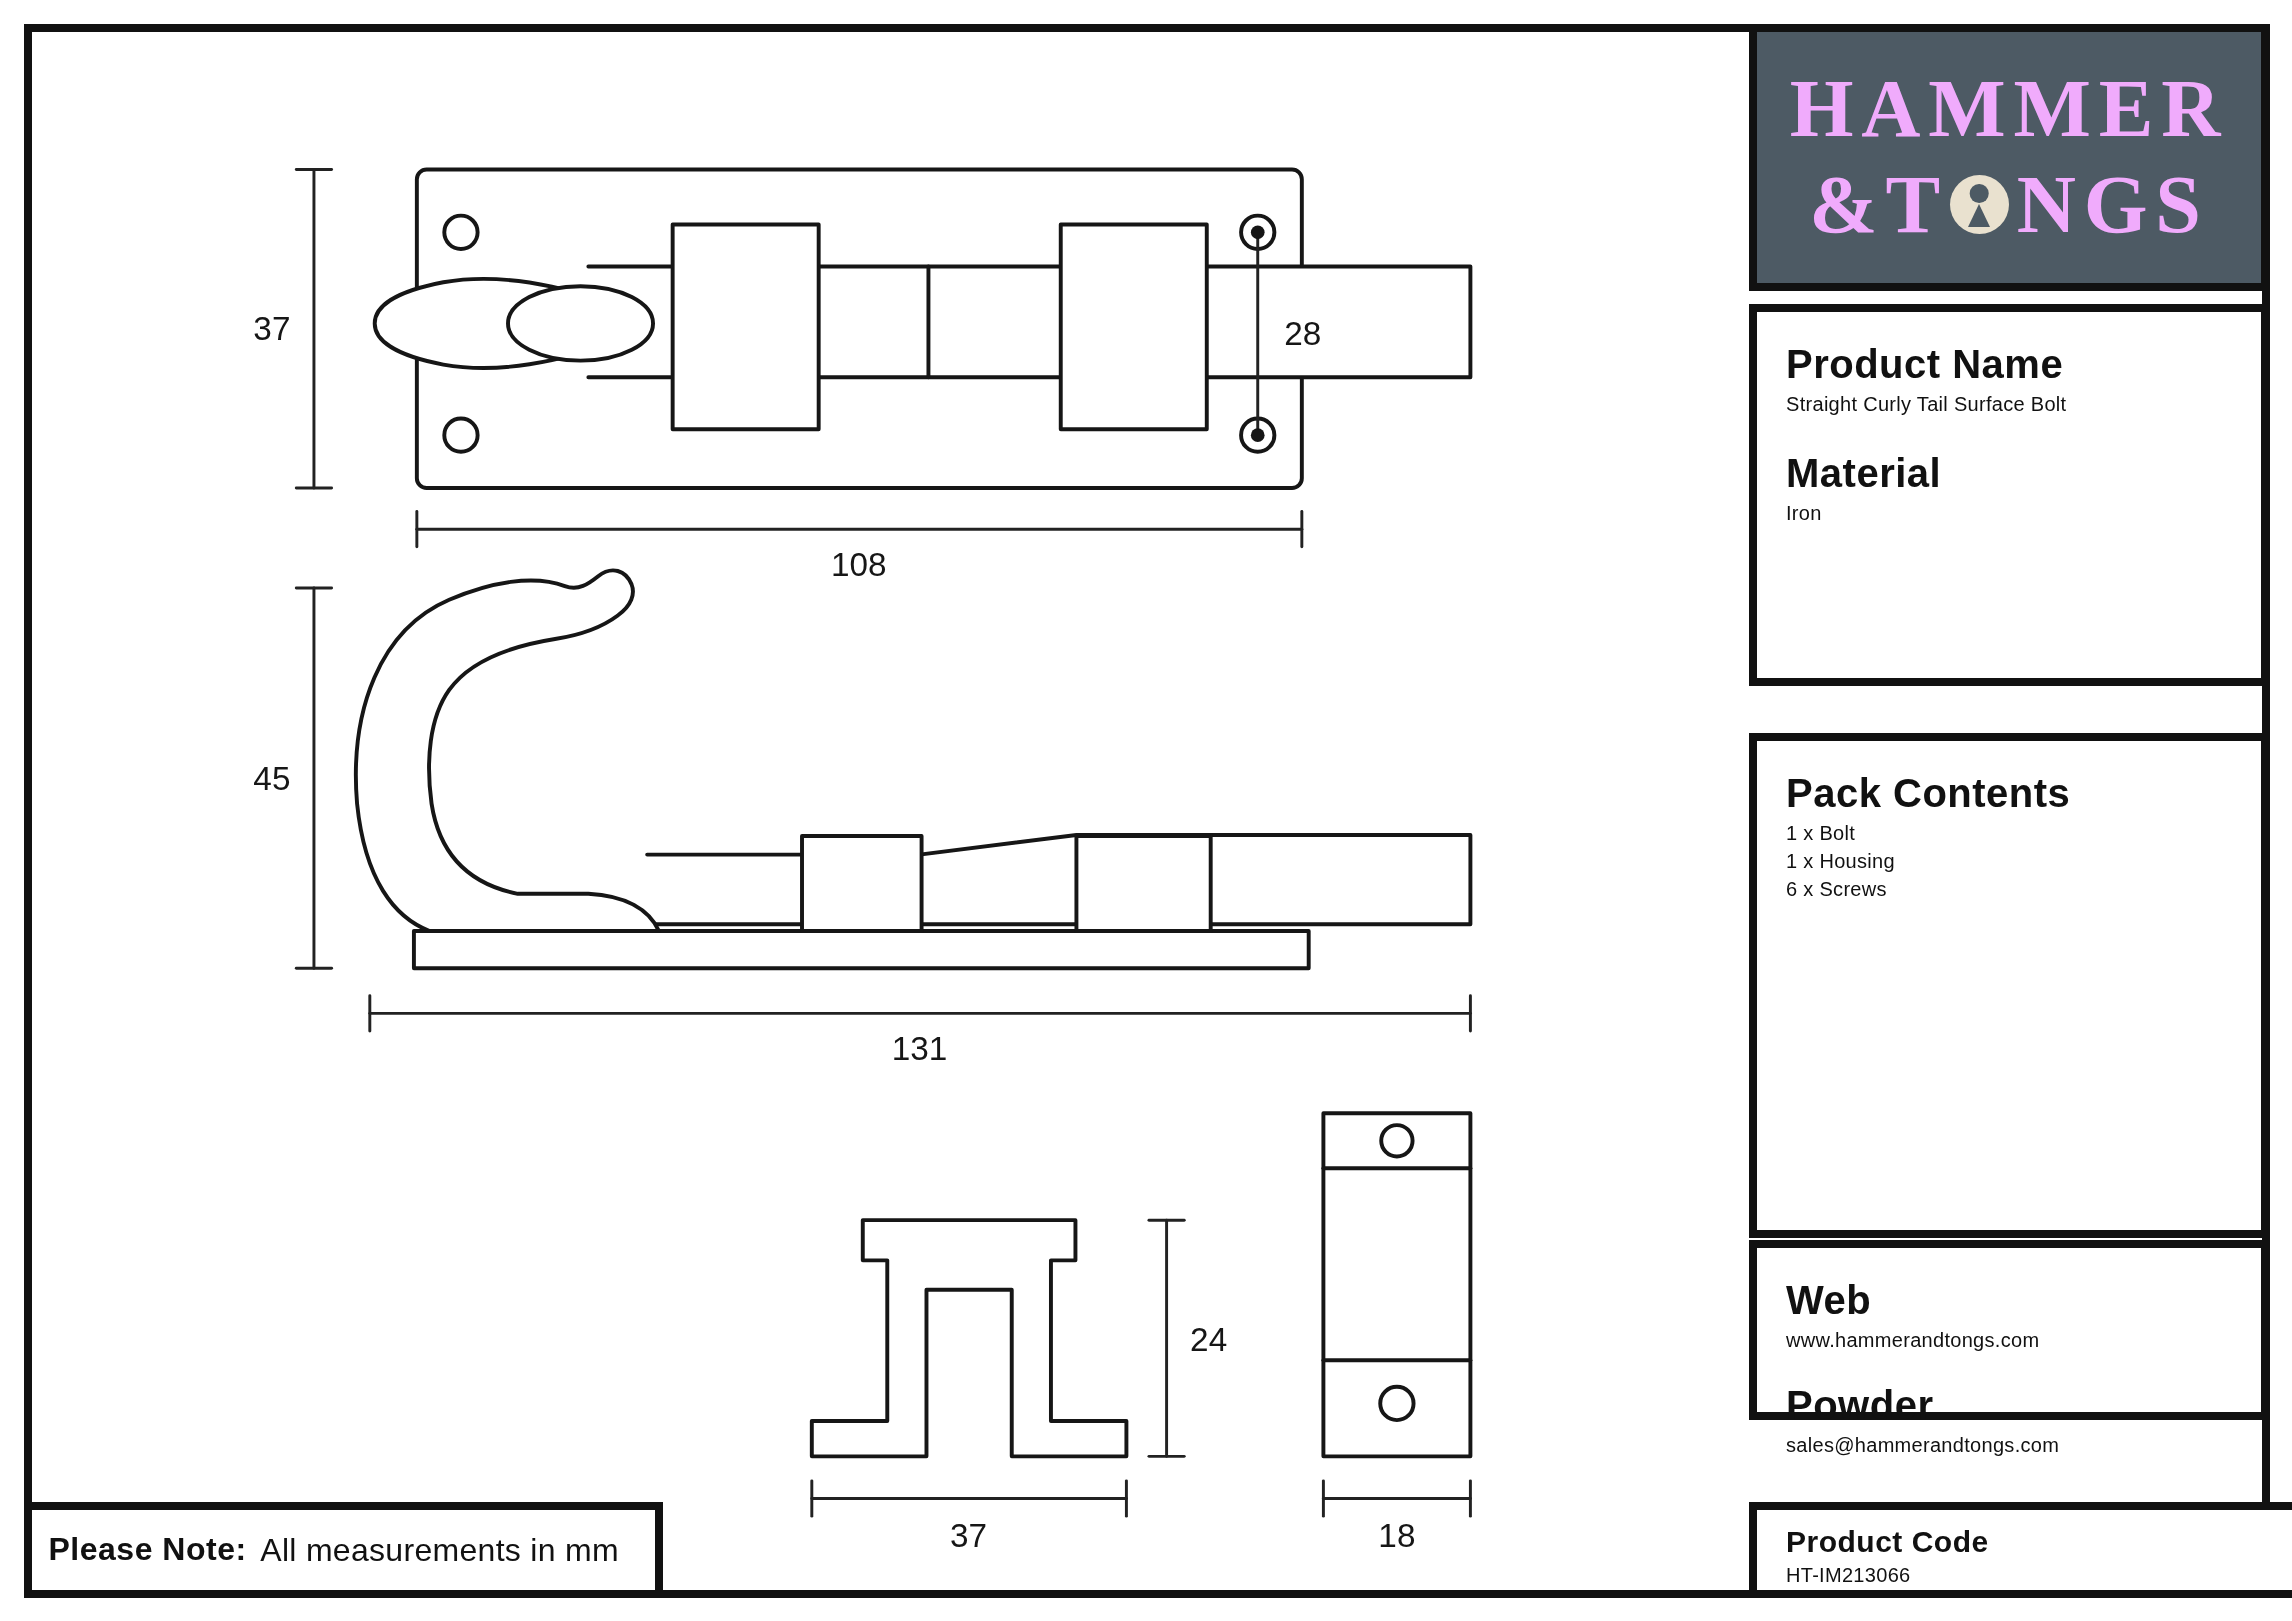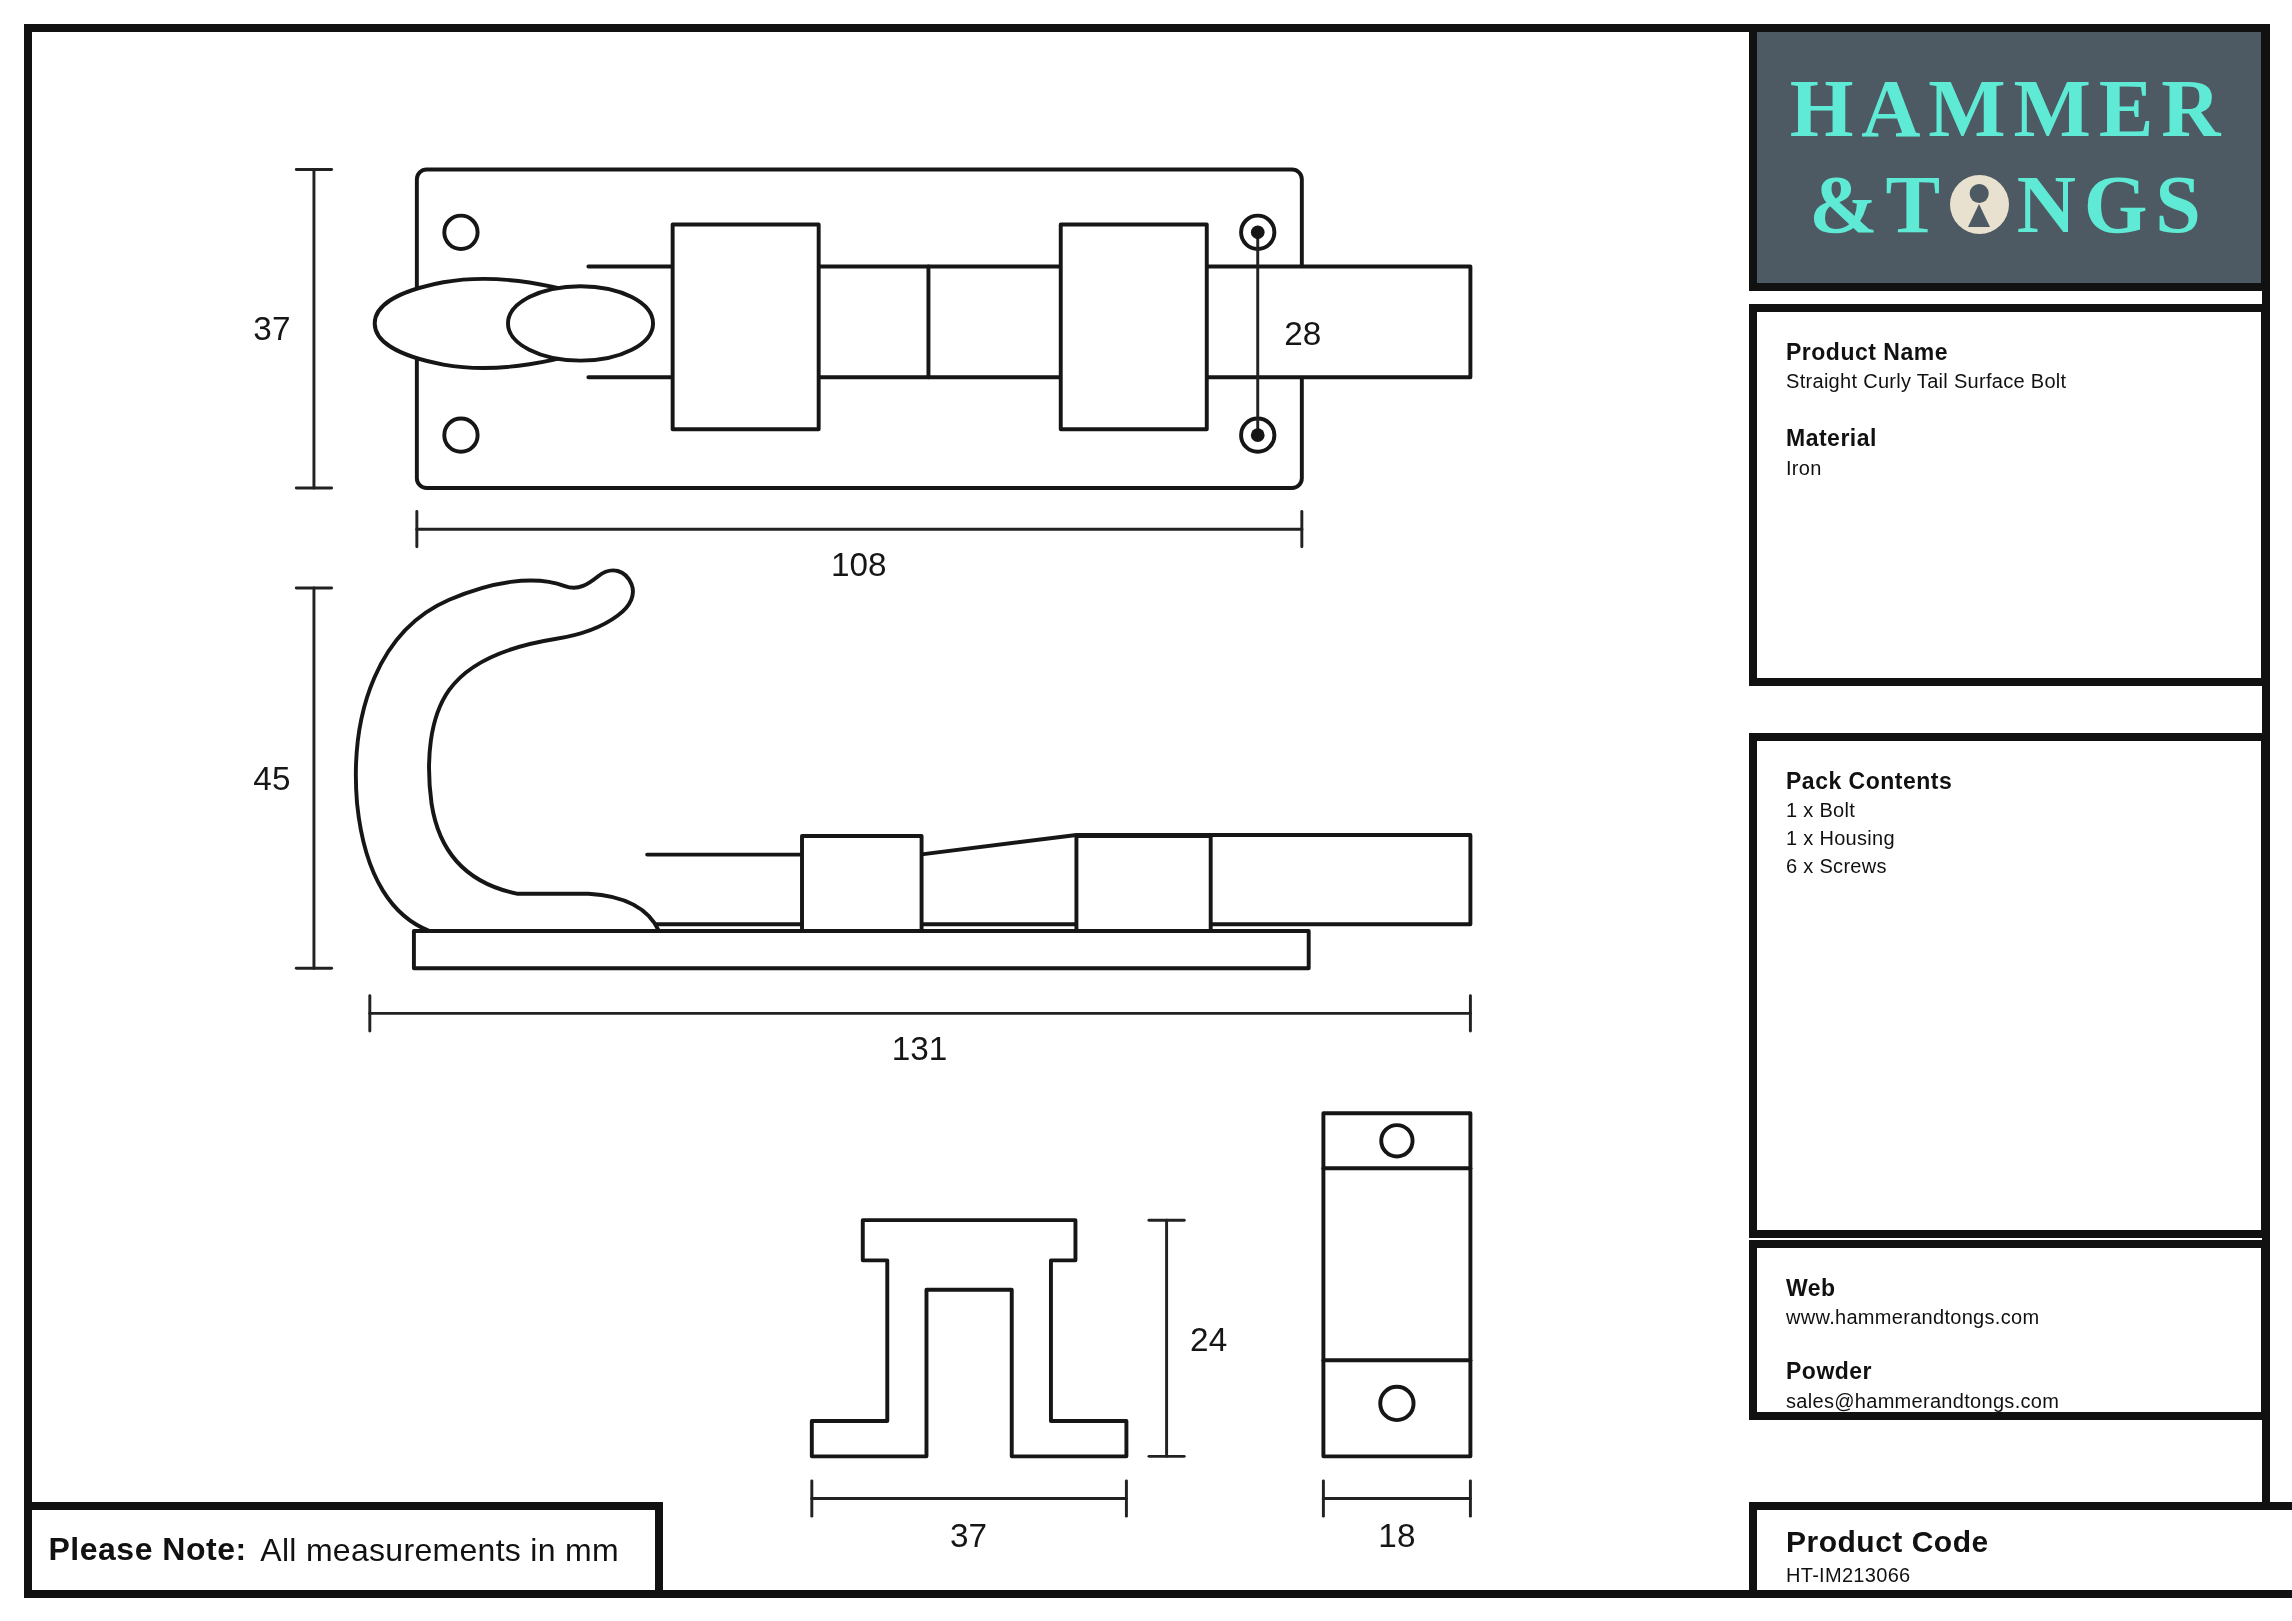--- a/index.html
+++ b/index.html
@@ -13,29 +13,29 @@
     border:8.8px solid #111; box-sizing:border-box; background:transparent;
   }
   .drawing { position:absolute; left:0; top:0; }
   .box {
     position:absolute; box-sizing:border-box;
     border:8.8px solid #111; background:#fff;
   }
   .panel-content { padding:25.5px 21.6px 0 29px; }
   .panel-content-tight { padding:11.8px 21.6px 0 29px; }
   .group { margin-bottom:29px; }
-  .label { font-weight:700; font-size:23px; line-height:1.3; letter-spacing:0.5px; }
+  .label { font-weight:700; font-size:40px; line-height:1.3; letter-spacing:0.5px; }
   .value { font-size:20px; line-height:1.4; letter-spacing:0.3px; }
   .logo-box {
     background:#4d5a64;
     display:flex; flex-direction:column; align-items:center; justify-content:center; gap:13.7px;
   }
   .logo-line1, .logo-line2 {
     font-family:"Liberation Serif", serif; font-weight:700;
-    color:#5eead4; font-size:82px; letter-spacing:7.8px; line-height:1;
+    color:#f0abfc; font-size:82px; letter-spacing:7.8px; line-height:1;
     display:flex; align-items:center;
   }
   .logo-o {
     display:inline-block; width:59px; height:59px; border-radius:50%;
     background:#e9e1cf; position:relative; margin:0 7.8px 0 2px;
   }
   .kh-circle {
     position:absolute; top:8.8px; left:50%; transform:translateX(-50%);
     width:18.6px; height:18.6px; border-radius:50%; background:#4d5a64;
   }

